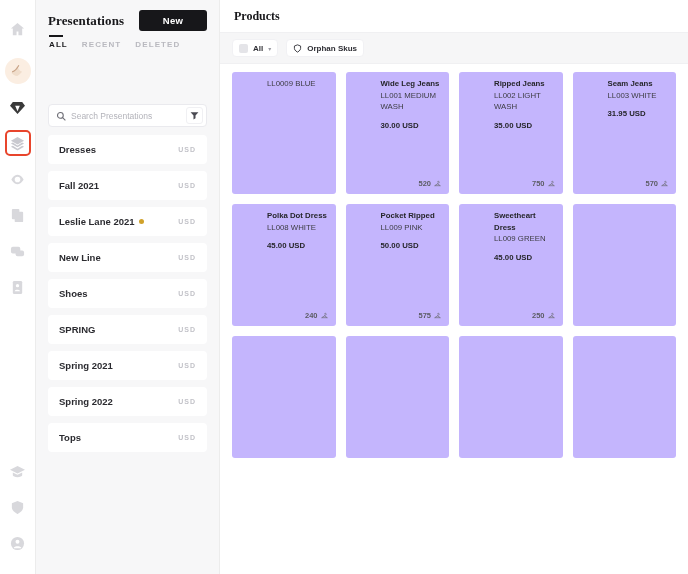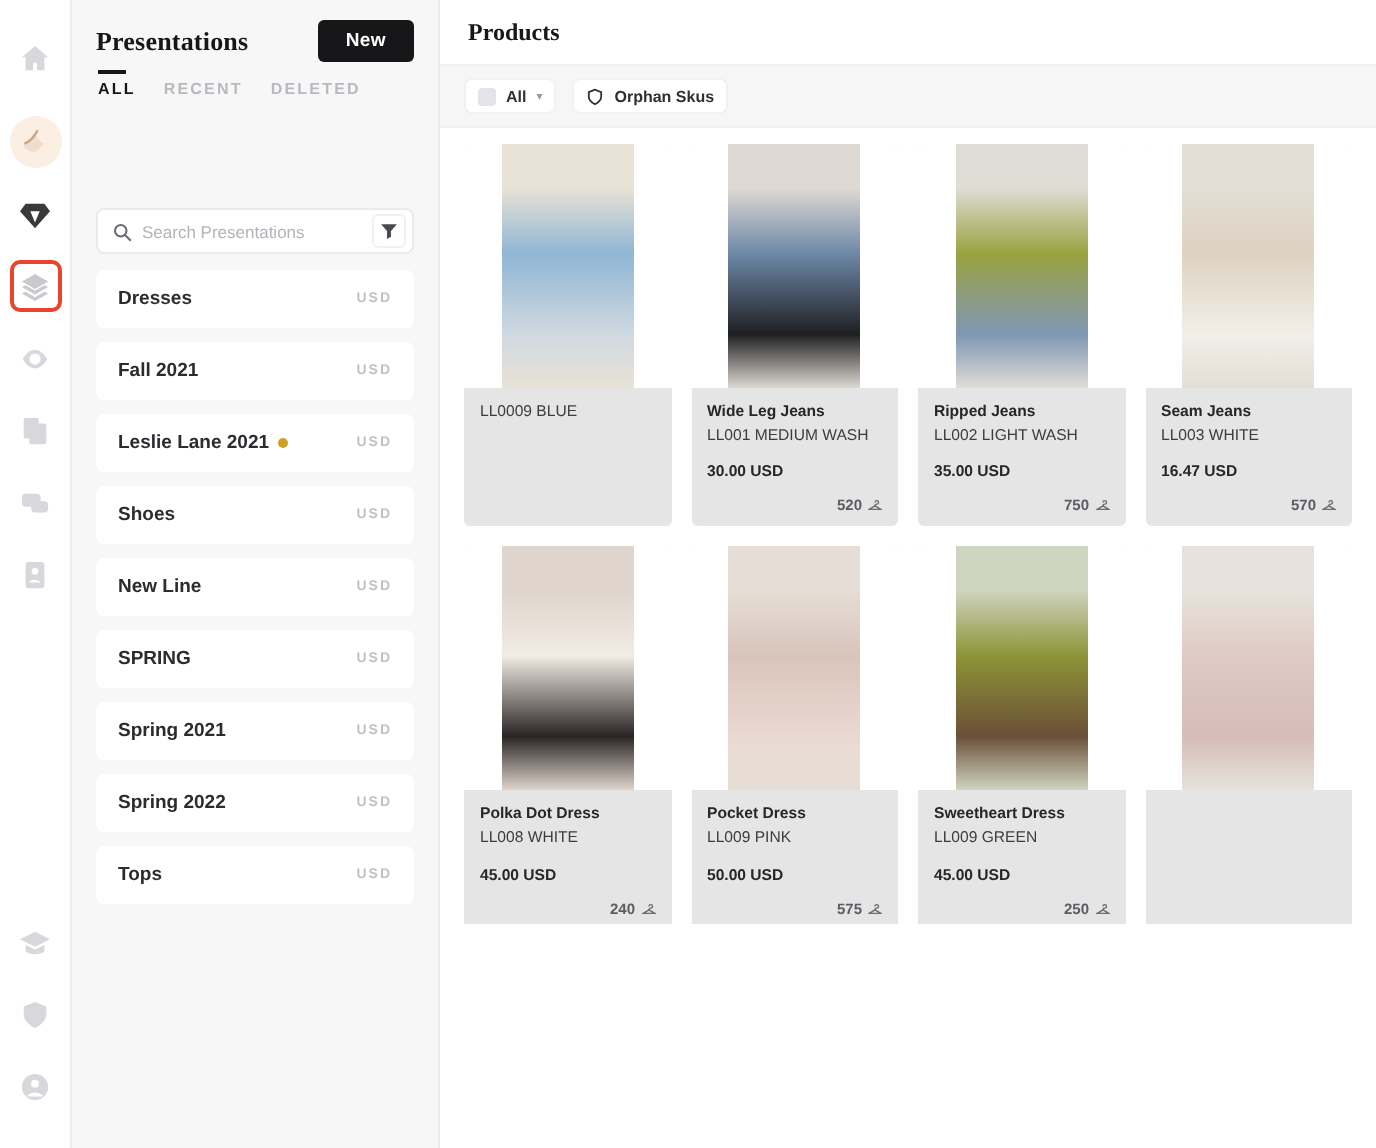--- a/index.html
+++ b/index.html
@@ -58,21 +58,21 @@
     padding: 10px 12px 0 12px;
   }
   .panel-title {
     font-family: "Liberation Serif", serif;
     font-weight: bold; font-size: 13px; color: #17171a;
     letter-spacing: .1px;
   }
   .new-btn {
     background: #17171a; color: #ffffff;
     font-size: 9.5px; font-weight: bold;
-    padding: 5px 14px; border-radius: 3px;
+    padding: 5px 24px; border-radius: 3px;
     border: none; cursor: pointer; letter-spacing: .2px;
   }
   .tabs { display: flex; gap: 14px; padding: 9px 13px 0 13px; }
   .tab {
     font-size: 8px; font-weight: bold; letter-spacing: 1.1px;
     color: #b9b9bf; padding-bottom: 5px; cursor: pointer;
     position: relative; text-transform: uppercase;
   }
   .tab.active { color: #17171a; }
   .tab.active:before {
@@ -132,23 +132,23 @@
   }
   .chk { width: 9px; height: 9px; border-radius: 2px; background: #e4e4e8; }
   .pill-label { font-size: 8px; font-weight: bold; color: #2f2f35; }
   .caret { font-size: 6px; color: #9a9aa2; }
   .pill .o-ico { display: flex; color: #2f2f35; }
   .pill .o-ico svg { width: 9px; height: 9px; }
 
   .grid-scroll { flex: 1 1 auto; overflow: hidden; padding: 8px 12px 0 12px; }
   .grid { display: grid; grid-template-columns: repeat(4, 1fr); gap: 10px; }
   .card {
-    background: #e5e5e5; border-radius: 3px;
-    display: flex; flex-direction: column;
-    overflow: hidden; cursor: pointer;
+    background: #c4b5fd; border-radius: 3px;
+    display: flex; flex-direction: row;
+    overflow: hidden; cursor: pointer; gap: 27px;
   }
   .card-img {
     height: 122px; background: #ffffff;
     display: flex; align-items: center; justify-content: center;
     position: relative; overflow: hidden;
   }
   .photo { width: 64%; height: 100%; position: relative; overflow: hidden; }
   .card-body { padding: 6px 8px 6px 8px; flex: 1 1 auto; display: flex; flex-direction: column; }
   .c-name { font-size: 7.8px; font-weight: bold; color: #26262b; line-height: 1.5; }
   .c-sku { font-size: 7.8px; color: #3c3c42; line-height: 1.5; }
@@ -277,27 +277,27 @@
         </div>
         <div class="pitem">
           <div class="pitem-name">
             <span>Leslie Lane 2021</span>
             <span class="dot" style="background: rgb(208, 161, 42);"></span>
           </div>
           <div class="pitem-cur">USD</div>
         </div>
         <div class="pitem">
           <div class="pitem-name">
+            <span>New Line</span>
+          </div>
+          <div class="pitem-cur">USD</div>
+        </div>
+        <div class="pitem">
+          <div class="pitem-name">
             <span>Shoes</span>
-          </div>
-          <div class="pitem-cur">USD</div>
-        </div>
-        <div class="pitem">
-          <div class="pitem-name">
-            <span>New Line</span>
           </div>
           <div class="pitem-cur">USD</div>
         </div>
         <div class="pitem">
           <div class="pitem-name">
             <span>SPRING</span>
           </div>
           <div class="pitem-cur">USD</div>
         </div>
         <div class="pitem">
@@ -390,21 +390,21 @@
               </div>
             </div>
           </div>
           <div class="card">
             <div class="card-img">
               <div class="photo" style="background: linear-gradient(rgb(227, 222, 214) 0%, rgb(227, 222, 214) 18%, rgb(221, 210, 192) 45%, rgb(242, 239, 233) 78%, rgb(227, 222, 214) 100%);"></div>
             </div>
             <div class="card-body">
               <div class="c-name">Seam Jeans</div>
               <div class="c-sku">LL003 WHITE</div>
-              <div class="c-price">16.47 USD</div>
+              <div class="c-price">31.95 USD</div>
               <div class="c-foot">
                 <span class="c-qty">570</span>
                 <span class="h-ico">
                   <svg viewBox="0 0 16 16" fill="none" stroke="currentColor" stroke-width="1.6">
                     <path d="M8 5a2 2 0 112 2c-1 0-2 .6-2 1.6V9"></path>
                     <path d="M8 9 1.5 13h13z"></path>
                   </svg>
                 </span>
               </div>
             </div>
@@ -426,21 +426,21 @@
                   </svg>
                 </span>
               </div>
             </div>
           </div>
           <div class="card">
             <div class="card-img">
               <div class="photo" style="background: linear-gradient(rgb(230, 222, 214) 0%, rgb(230, 222, 214) 18%, rgb(217, 196, 187) 45%, rgb(234, 217, 209) 78%, rgb(230, 222, 214) 100%);"></div>
             </div>
             <div class="card-body">
-              <div class="c-name">Pocket Dress</div>
+              <div class="c-name">Pocket Ripped</div>
               <div class="c-sku">LL009 PINK</div>
               <div class="c-price">50.00 USD</div>
               <div class="c-foot">
                 <span class="c-qty">575</span>
                 <span class="h-ico">
                   <svg viewBox="0 0 16 16" fill="none" stroke="currentColor" stroke-width="1.6">
                     <path d="M8 5a2 2 0 112 2c-1 0-2 .6-2 1.6V9"></path>
                     <path d="M8 9 1.5 13h13z"></path>
                   </svg>
                 </span>

